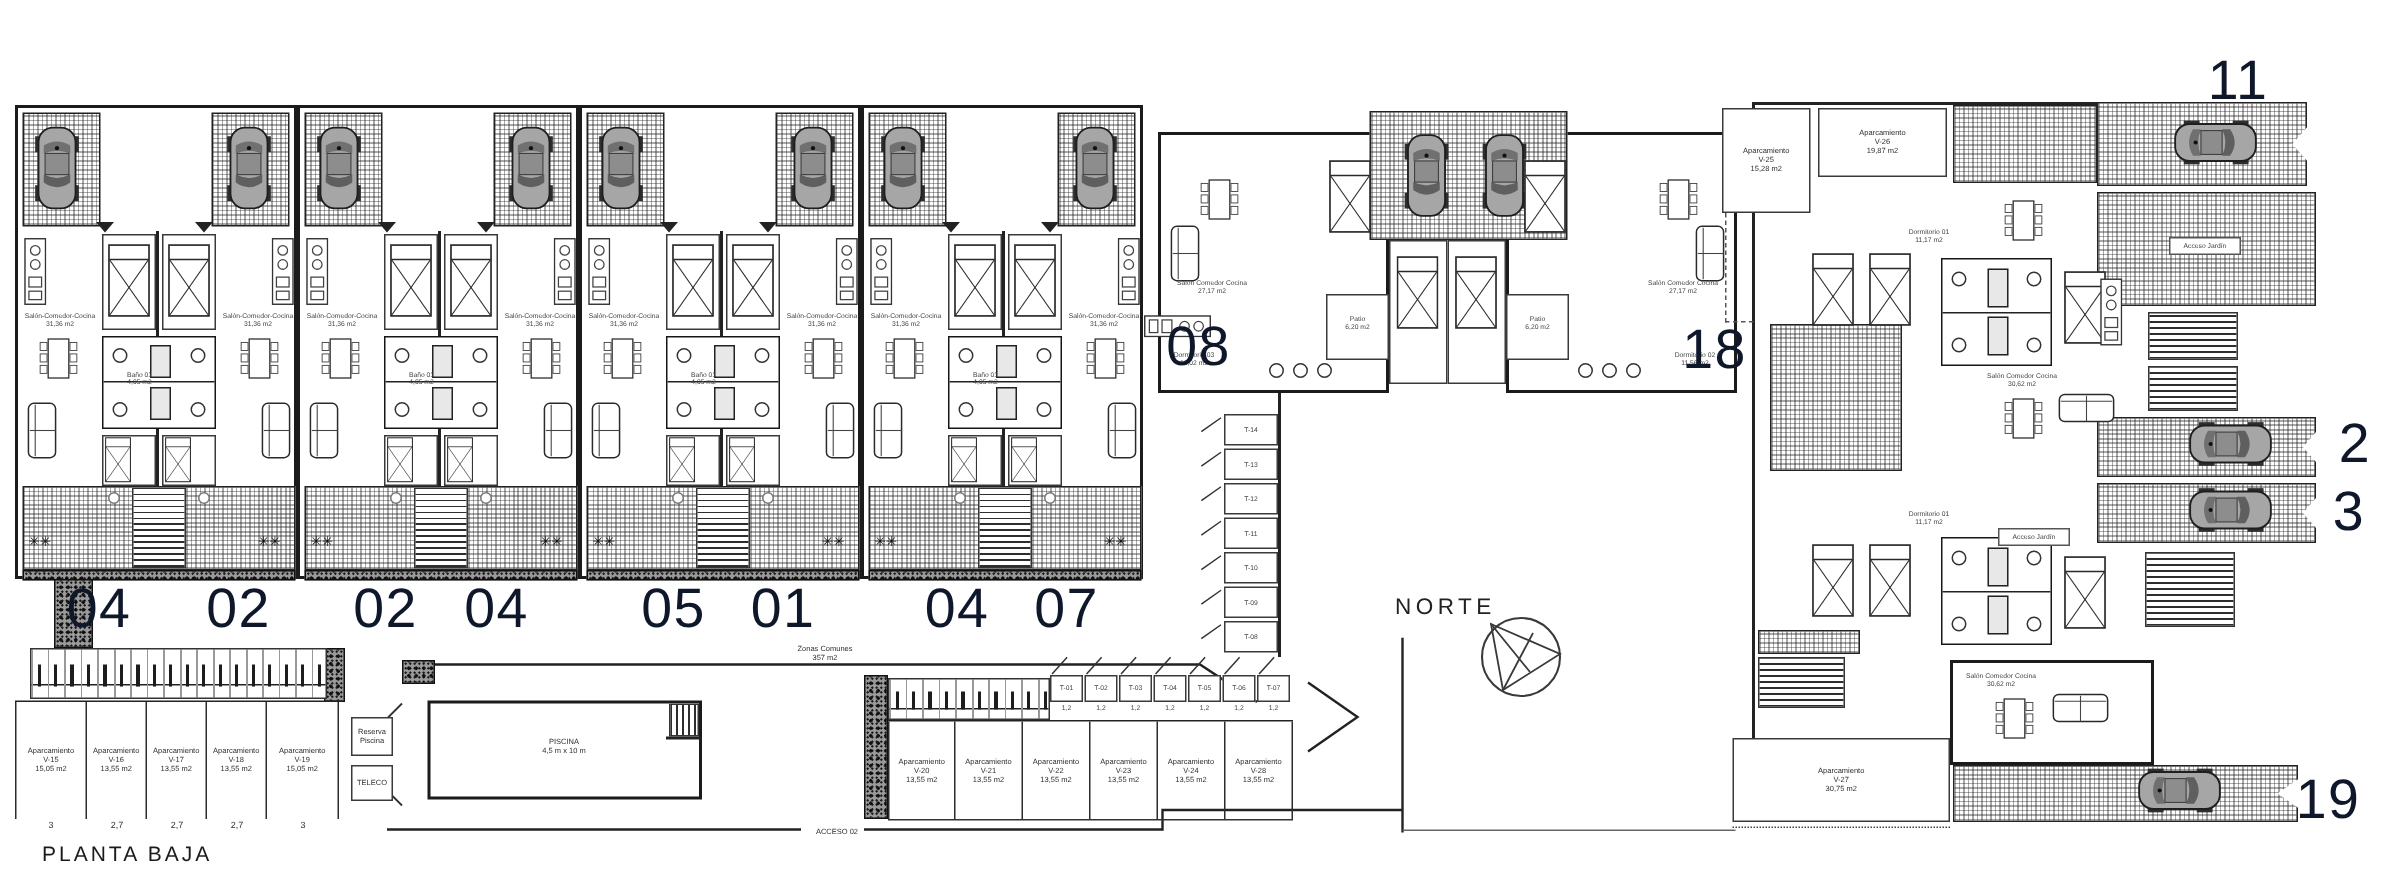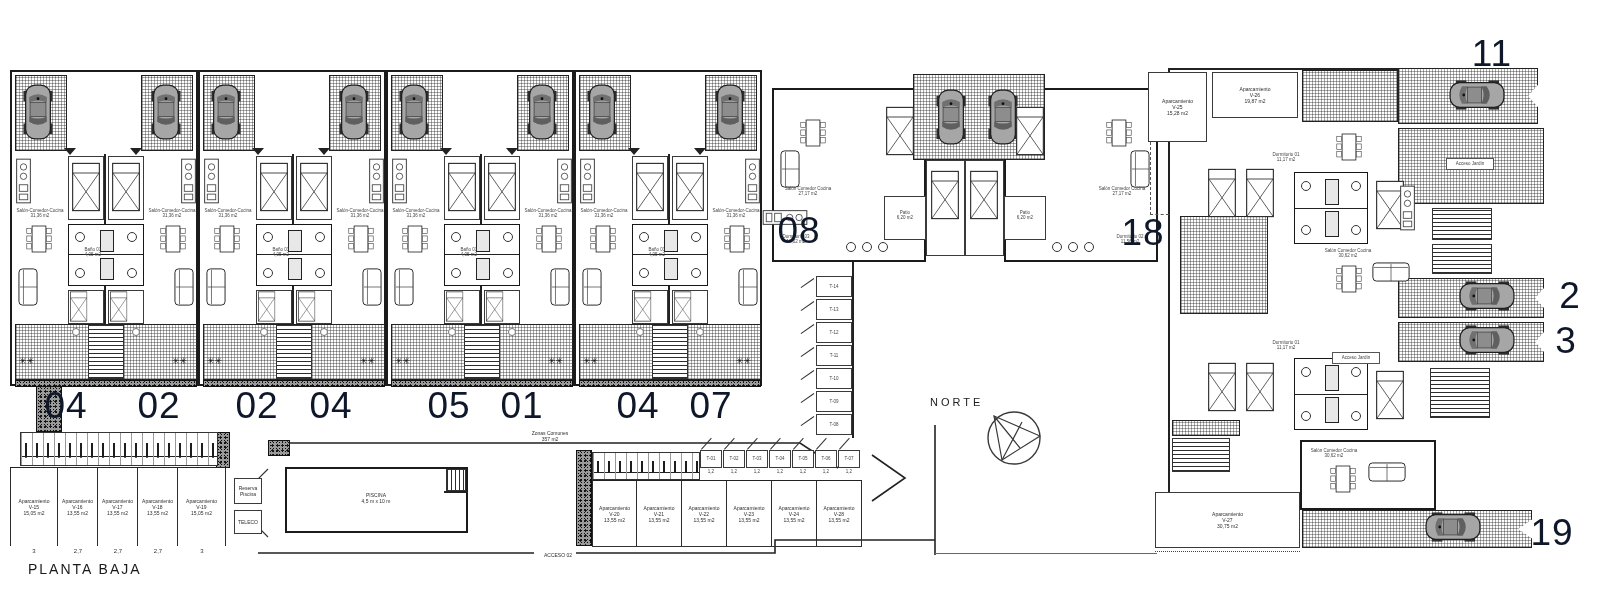--- a/index.html
+++ b/index.html
@@ -28,21 +28,21 @@
       linear-gradient(#222,#222);
     background-size:100% 46%,100% 100%,100% 1px;
     background-position:0 58%,0 0,0 74%;
     background-repeat:no-repeat,repeat,no-repeat;}
   .tiny{font-size:5px;line-height:1.2;color:#2e2e2e;text-align:center;white-space:pre-line;}
   .tiny2{font-size:4.5px;line-height:1.15;color:#444;text-align:center;white-space:pre-line;}
   .dimtxt{font-size:6px;color:#333;text-align:center;}
   .bignum{font-size:37px;font-weight:400;letter-spacing:1px;color:#0f172a;
           transform:translate(-50%,-50%);white-space:nowrap;}
   .title{font-size:14px;letter-spacing:2px;color:#1a1a1a;}
-  .norte-label{font-size:11px;letter-spacing:3px;color:#222;}
+  .norte-label{font-size:15px;letter-spacing:3px;color:#222;}
   .stall{position:absolute;top:0;bottom:0;border-right:1px solid #2c2c2c;box-sizing:border-box;
          display:flex;align-items:center;justify-content:center;}
   .stall:first-child{border-left:1px solid #2c2c2c;}
   .corewall{border:1.5px solid #161616;box-sizing:border-box;background:#fff;}
   .fixt{position:absolute;border:1px solid #333;border-radius:50%;background:#fff;}
   .shower{position:absolute;border:1px solid #222;background:#e8e8e8;}
   .midline{position:absolute;background:#222;}
   .chip{position:absolute;background:#fff;border:1px solid #555;box-sizing:border-box;
         display:flex;align-items:center;justify-content:center;}
   svg{display:block;}

